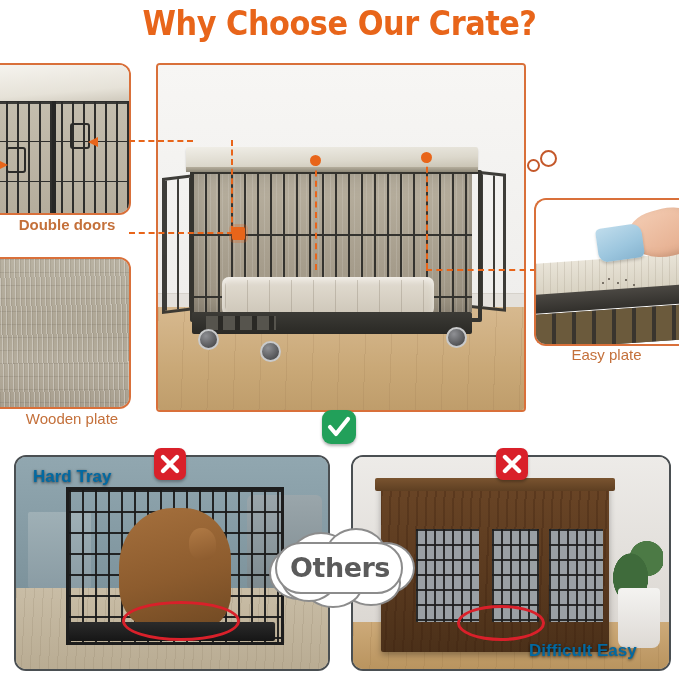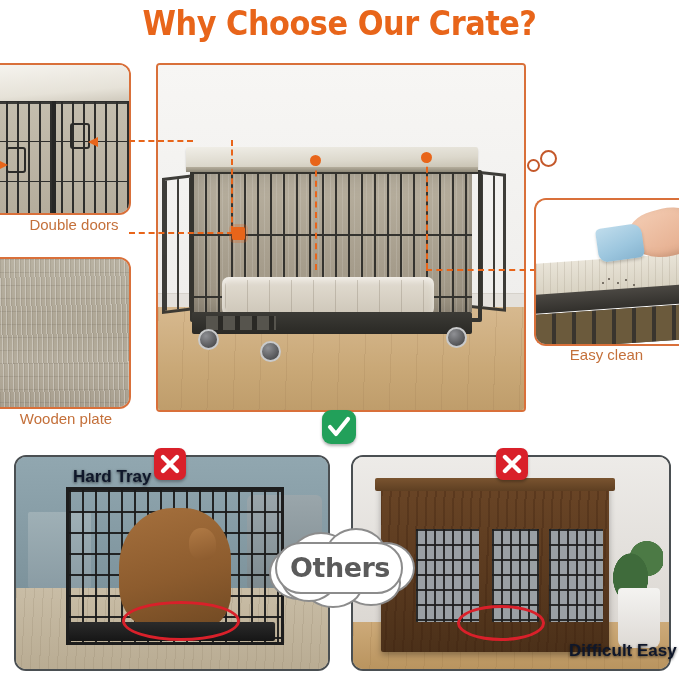--- a/index.html
+++ b/index.html
@@ -228,22 +228,22 @@
   .plant-pot{position:absolute;right:3%;top:62%;width:13%;height:28%;
     background:linear-gradient(180deg,#f4f3f1,#ddd9d4);border-radius:4px 4px 8px 8px;}
   .plant{position:absolute;right:2%;top:36%;width:17%;height:30%;
     background:radial-gradient(ellipse at 40% 70%,#3f6b3b 0 38%,transparent 39%),
                radial-gradient(ellipse at 70% 40%,#4c7a45 0 32%,transparent 33%);}
 
   .badge-x{position:absolute;width:32px;height:32px;border-radius:7px;
     background:#D9202A;box-shadow:0 2px 3px rgba(0,0,0,.3);}
   .badge-x svg{position:absolute;left:5px;top:5px;}
 
-  .ov-label{position:absolute;color:#0f172a;font-weight:bold;font-size:17px;
-    text-shadow:0 1px 3px rgba(0,0,0,.65);white-space:nowrap;margin-left:40px;}
+  .ov-label{position:absolute;color:#0369a1;font-weight:bold;font-size:17px;
+    text-shadow:0 1px 3px rgba(0,0,0,.65);white-space:nowrap;}
 
   #others-bubble{left:265px;top:528px;width:150px;height:78px;z-index:30;}
   #others-bubble .lobe{background:#ffffff;border:2px solid #8c8c8c;}
   .others-text{position:absolute;left:0;top:0;width:100%;height:100%;
     display:flex;align-items:center;justify-content:center;
     font-family:"DejaVu Sans","Liberation Sans",sans-serif;
     font-weight:bold;font-size:27px;color:#5b5b5b;letter-spacing:-0.5px;z-index:5;}
 </style>
 </head>
 <body>
@@ -258,26 +258,26 @@
       <div class="mesh-v"></div>
       <div class="mesh-h"></div>
 
       <div class="door-split"></div>
       <div class="latch" style="left:22px;top:82px;"></div>
       <div class="latch" style="left:86px;top:58px;"></div>
       <div class="arrow-orange" style="left:14px;top:95px;border-left:10px solid #E8651A;"></div>
       <div class="arrow-orange" style="left:104px;top:72px;border-right:10px solid #E8651A;"></div>
     </div>
   </div>
-  <div class="caption" style="left:8px;top:216px;width:132px;">Double doors</div>
+  <div class="caption" style="left:1px;top:216px;width:132px;font-weight:bold;">Double doors</div>
 
   <div class="panel orange" id="p-wood">
     <div class="wood-swatch"></div>
   </div>
-  <div class="caption" style="left:0;top:410px;width:132px;">Wooden plate</div>
+  <div class="caption" style="left:6px;top:410px;width:132px;">Wooden plate</div>
 
   <div class="panel orange" id="p-main">
     <div class="room">
       <div class="room-wall"></div>
       <div class="room-base"></div>
       <div class="room-floor"></div>
 
       <div class="crate">
         <div class="door-left"></div>
         <div class="door-right"></div>
@@ -317,21 +317,21 @@
       <div class="clean-weave"></div>
       <div class="hand"></div>
       <div class="cloth"></div>
       <div class="speck" style="left:45%;top:54%;"></div>
       <div class="speck" style="left:50%;top:57%;"></div>
       <div class="speck" style="left:55%;top:55%;"></div>
       <div class="speck" style="left:60%;top:58%;"></div>
       <div class="speck" style="left:41%;top:57%;"></div>
     </div>
   </div>
-  <div class="caption" style="left:534px;top:346px;width:145px;">Easy clean</div>
+  <div class="caption" style="left:534px;top:346px;width:145px;">Easy plate</div>
 
   <div class="tail-dot" style="left:540px;top:150px;width:13px;height:13px;"></div>
   <div class="tail-dot" style="left:527px;top:159px;width:9px;height:9px;"></div>
 
   <div id="check-badge">
     <svg width="24" height="24" viewBox="0 0 24 24">
       <path d="M3 12 L9 19 L21 4" stroke="#ffffff" stroke-width="4.2" fill="none" stroke-linecap="round" stroke-linejoin="round"></path>
     </svg>
   </div>
 

